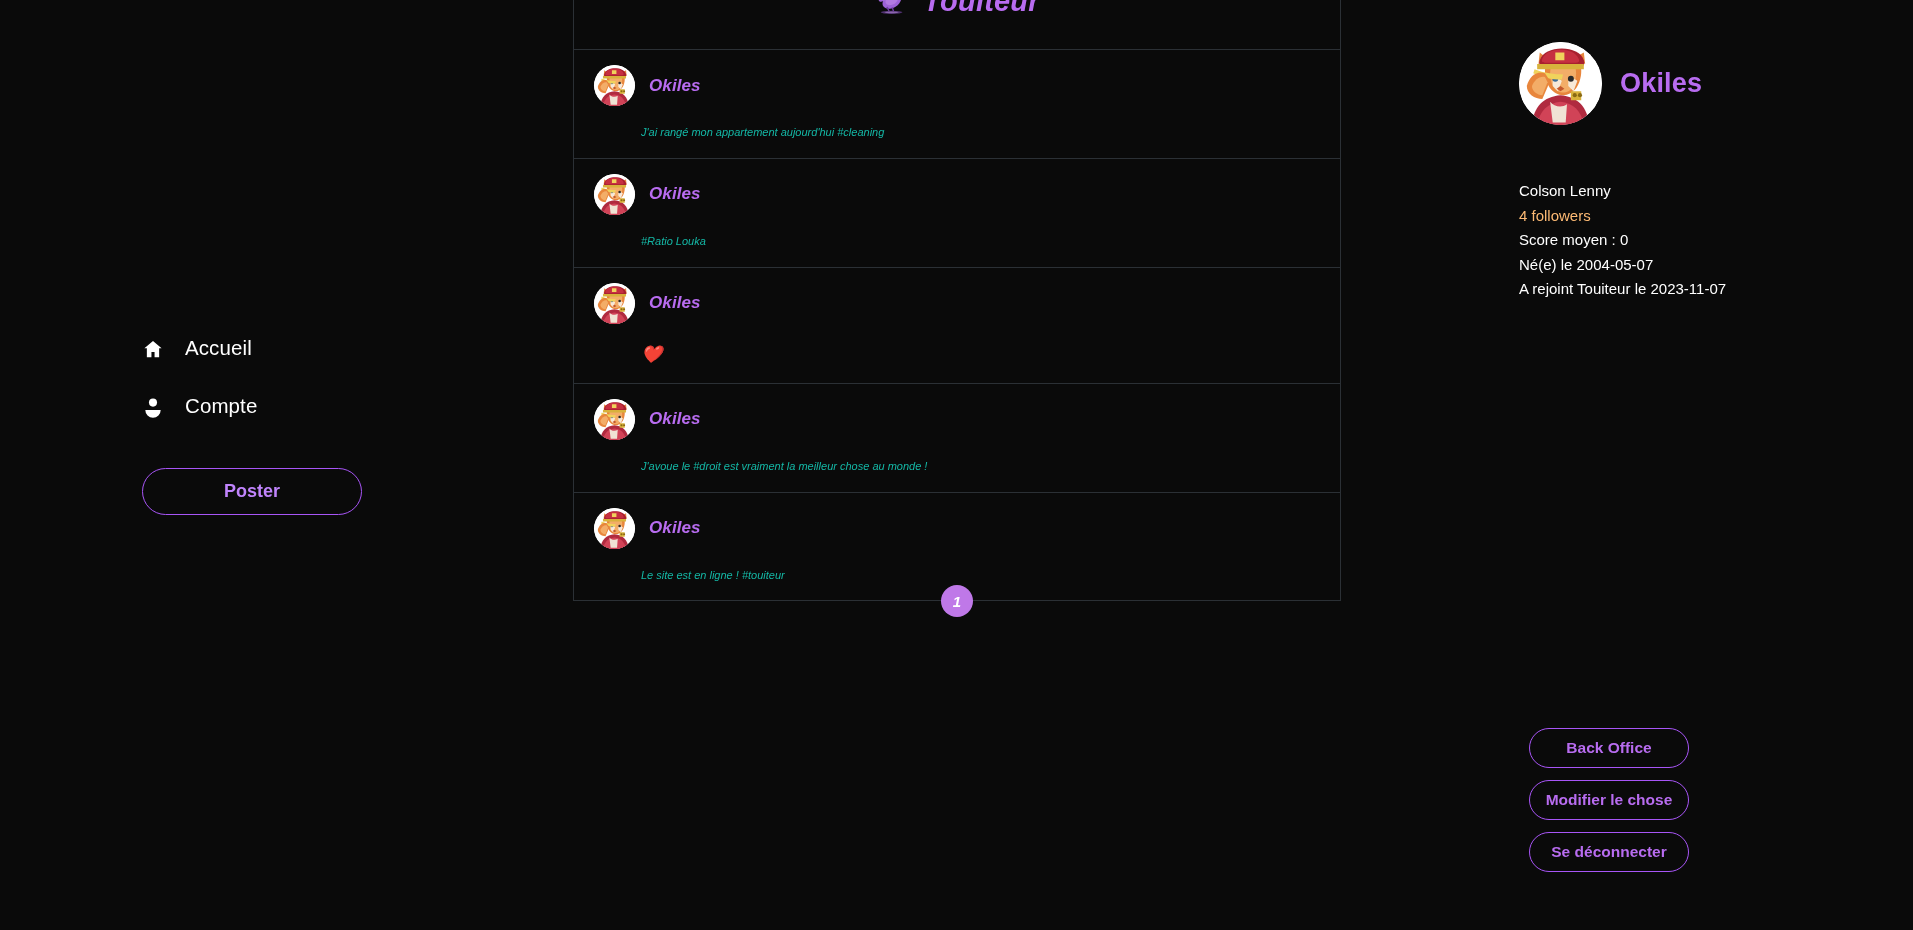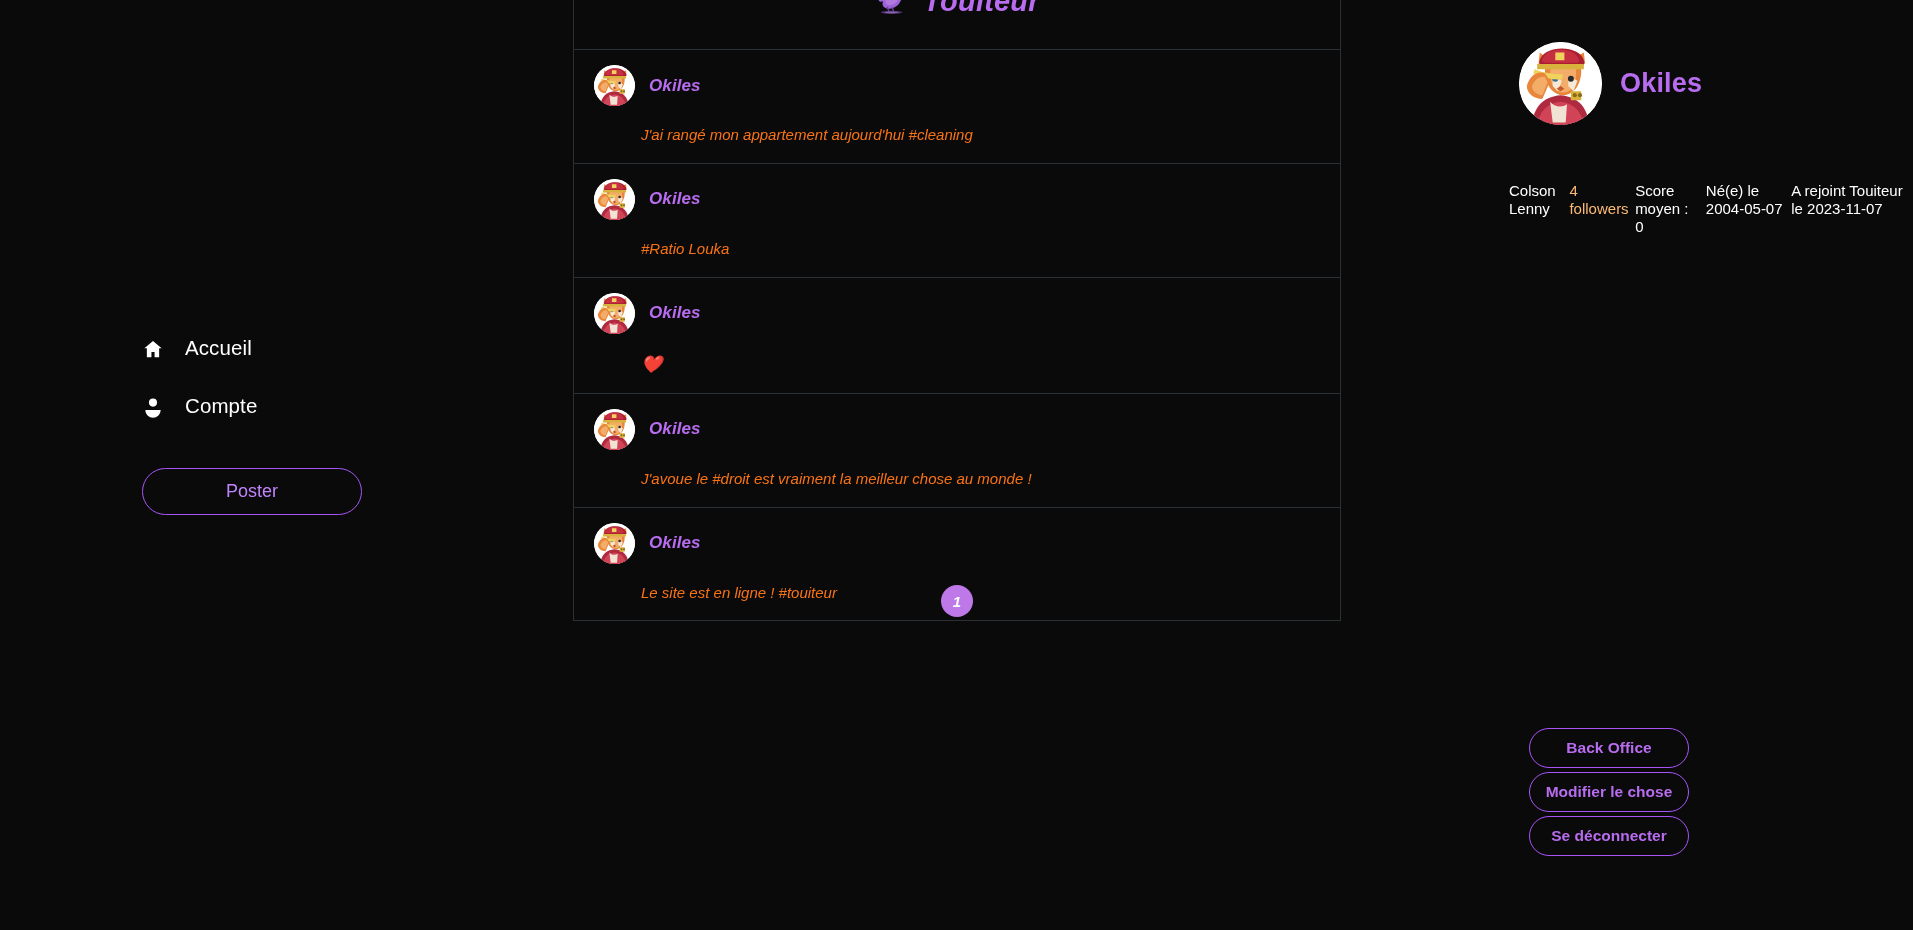--- a/index.html
+++ b/index.html
@@ -66,20 +66,21 @@
     border-radius: 26px;
     border: 1.6px solid #a855f7;
     background: transparent;
     color: #c084fc;
     font-size: 18px;
     font-family: "Liberation Sans", sans-serif;
     cursor: pointer;
     display: flex;
     align-items: center;
     justify-content: center;
+    font-weight: bold;
   }
 
   
   .feed-col {
     position: absolute;
     left: 573px;
     top: 0;
     width: 768px;
     height: 930px;
     font-style: italic;
@@ -138,22 +139,22 @@
 
   .post-author {
     color: #b86cf0;
     font-size: 17px;
     font-weight: bold;
     letter-spacing: 0.1px;
     text-decoration: none;
   }
 
   .post-body {
-    color: #f97316;
-    font-size: 15px;
+    color: #14b8a6;
+    font-size: 11px;
     padding-left: 67px;
     padding-top: 20px;
     line-height: 1.25;
   }
   .post-body.emoji { font-size: 17px; color: #e0245e; }
 
   
   .pagination {
     position: absolute;
     left: 0;
@@ -206,42 +207,43 @@
 
   .profile-name {
     color: #b86cf0;
     font-size: 27px;
     font-weight: bold;
     letter-spacing: 0.2px;
   }
 
   .profile-info {
     position: absolute;
-    left: 168px;
+    left: 178px;
     top: 182px;
     display: flex;
+    flex-direction: column;
     gap: 6.5px;
   }
   .info-line {
     color: #ffffff;
     font-size: 15px;
     line-height: 1.2;
   }
   .info-line.followers {
     color: #fdba74;
     cursor: pointer;
   }
 
   .profile-actions {
     position: absolute;
     left: 188px;
     top: 728px;
     display: flex;
     flex-direction: column;
-    gap: 4px;
+    gap: 12px;
     align-items: flex-end;
   }
   .pill-btn {
     width: 160px;
     height: 40px;
     border-radius: 22px;
     border: 1.6px solid #a855f7;
     background: transparent;
     color: #b86cf0;
     font-size: 15.5px;

